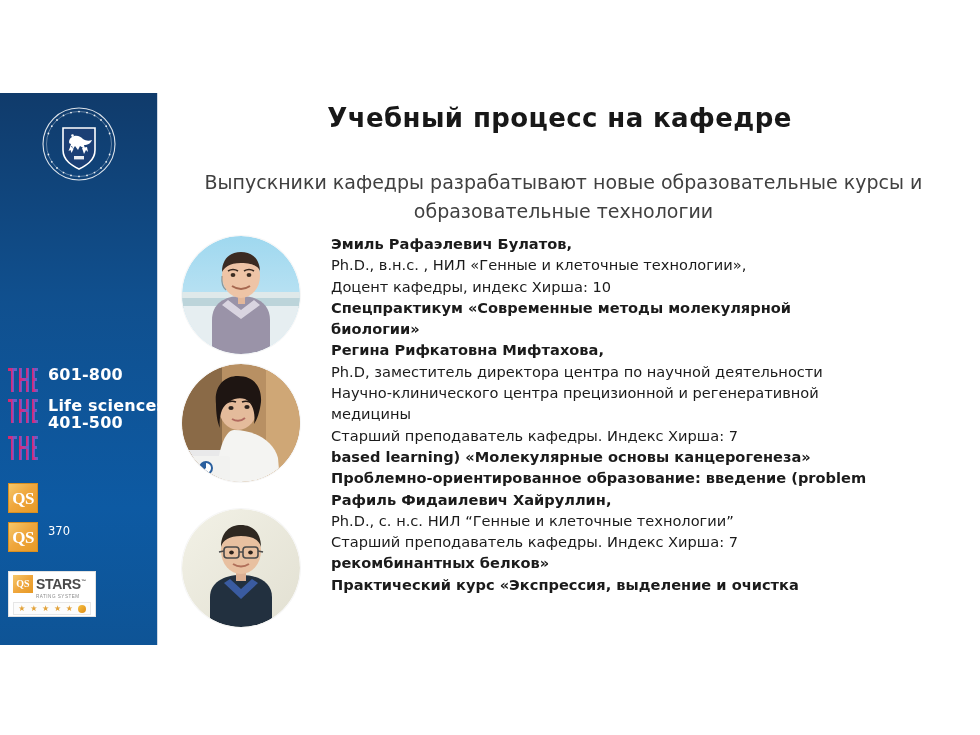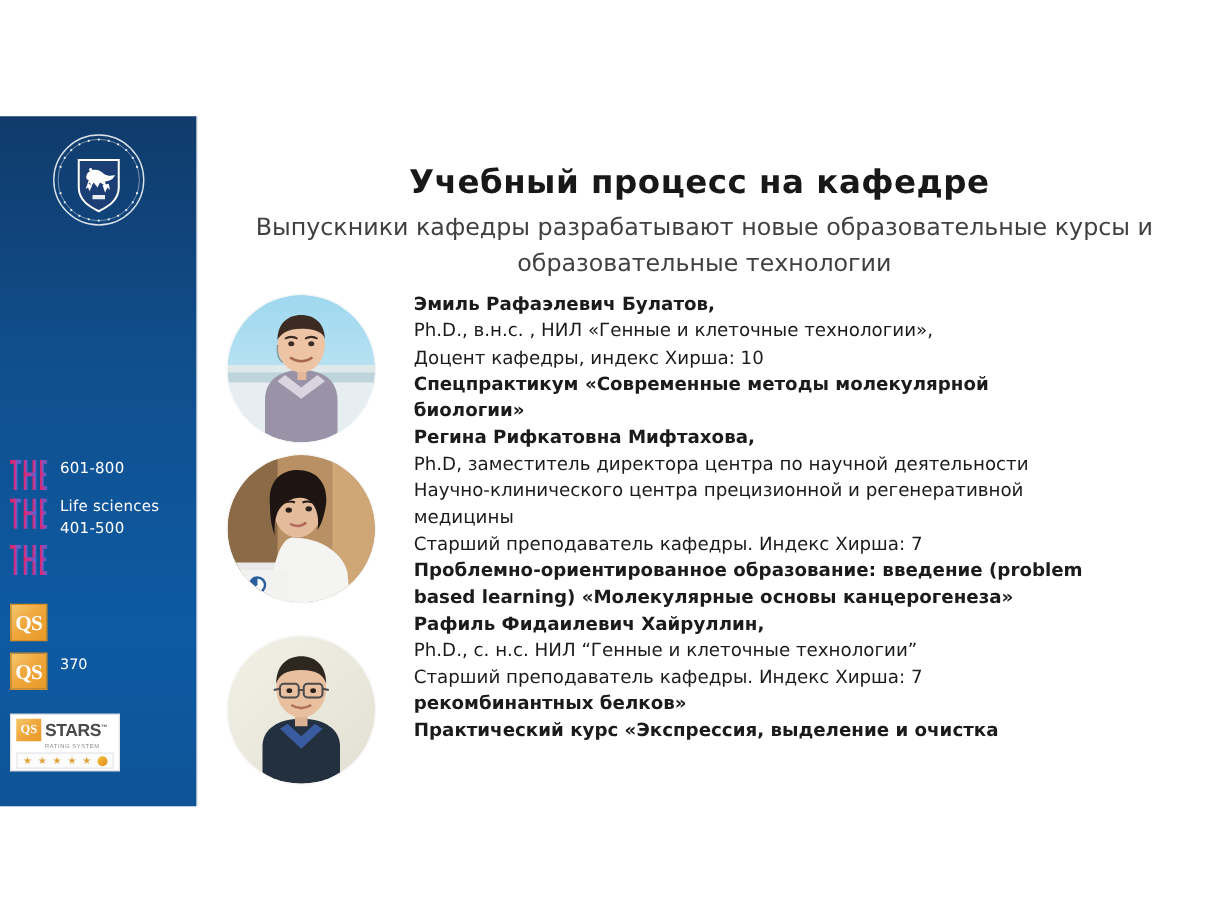--- a/index.html
+++ b/index.html
@@ -22,22 +22,22 @@
   .kfu-emblem{position:absolute;left:41px;top:13px;width:76px;height:76px;}
   .kfu-emblem svg{display:block;width:76px;height:76px;}
 
   .rank-block{position:absolute;left:0;top:272px;width:157px;}
   .rank-row{display:flex;align-items:flex-start;margin-bottom:2px;}
   .the-logo{
     width:30px;height:29px;flex:0 0 30px;margin-left:8px;margin-right:10px;
     position:relative;overflow:hidden;
   }
   .rank-text{
-    color:#ffffff;font-size:12px;line-height:17px;letter-spacing:.2px;
-    font-family:"DejaVu Sans", sans-serif;padding-top:1px;
+    color:#ffffff;font-size:16px;line-height:17px;letter-spacing:.2px;
+    font-family:"DejaVu Sans", sans-serif;padding-top:1px;font-weight:bold;
   }
   .rank-text div{white-space:nowrap;}
 
   .qs-block{position:absolute;left:0;top:390px;width:157px;}
   .qs-row{display:flex;align-items:flex-start;margin-bottom:9px;}
   .qs-logo{
     width:30px;height:30px;flex:0 0 30px;margin-left:8px;margin-right:10px;
     background:linear-gradient(135deg,#f5c86b 0%,#efa63c 48%,#e79a26 100%);
     border:1px solid #d98f20;
     display:flex;align-items:center;justify-content:center;
@@ -78,21 +78,20 @@
   }
 
   
   .main{position:absolute;left:157px;top:0;right:0;bottom:0;}
   .title{
     position:absolute;left:0;right:18px;top:103px;
     text-align:center;
     font-size:26px;font-weight:bold;color:#181818;
     font-family:"DejaVu Sans", sans-serif;
     letter-spacing:.4px;
-    margin-top:28px;
   }
   .subtitle{
     position:absolute;left:30px;right:40px;top:168px;
     text-align:center;
     font-size:19px;color:#404040;line-height:29px;
     font-family:"DejaVu Sans", sans-serif;
   }
 
   .people{position:absolute;left:0;top:233px;right:0;}
 
@@ -390,22 +389,22 @@
           <div class="ln b">Спецпрактикум «Современные методы молекулярной</div>
           <div class="ln b">биологии»</div>
         </div>
 
         <div>
           <div class="ln b">Регина Рифкатовна  Мифтахова,</div>
           <div class="ln">Ph.D, заместитель директора центра по научной деятельности</div>
           <div class="ln">Научно-клинического центра прецизионной и регенеративной</div>
           <div class="ln">медицины</div>
           <div class="ln">Старший преподаватель кафедры. Индекс Хирша: 7</div>
+          <div class="ln b">based learning) «Молекулярные основы канцерогенеза»</div>
           <div class="ln b">Проблемно-ориентированное образование: введение (problem</div>
-          <div class="ln b">based learning) «Молекулярные основы канцерогенеза»</div>
         </div>
 
         <div>
           <div class="ln b">Рафиль Фидаилевич Хайруллин,</div>
           <div class="ln">Ph.D., с. н.с. НИЛ  “Генные и клеточные технологии”</div>
           <div class="ln">Старший преподаватель кафедры.  Индекс Хирша: 7</div>
           <div class="ln b">рекомбинантных белков»</div>
           <div class="ln b">Практический курс  «Экспрессия, выделение и очистка</div>
         </div>
       </div>

